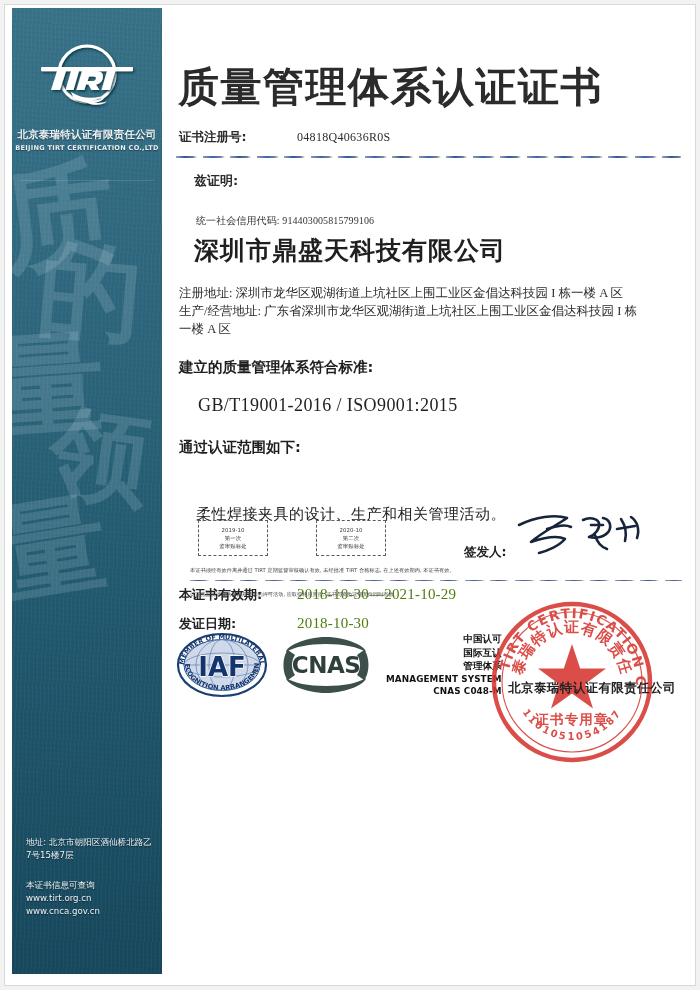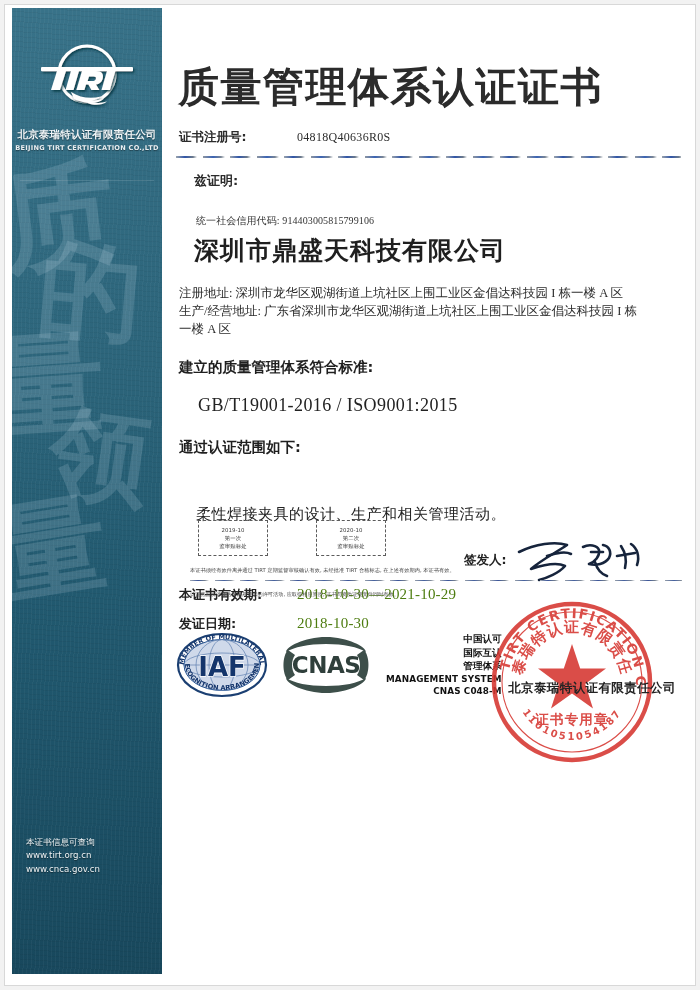--- a/index.html
+++ b/index.html
@@ -258,24 +258,24 @@
     font-family: "Liberation Serif", serif;
     font-size: 15px;
     color: #4d7c0f;
     letter-spacing: 0.2px;
   }
 
   
   .sign-area {
     position: absolute;
     left: 288px;
-    top: 532px;
+    top: 505px;
     width: 215px;
     display: flex;
-    align-items: flex-start;
+    align-items: flex-end;
   }
   .sign-label {
     font-family: "DejaVu Sans", sans-serif;
     font-weight: bold;
     font-size: 12.5px;
     color: #222;
     margin-top: 12px;
   }
   .sign-img { margin-left: 6px; margin-top: -4px; }
 
@@ -420,20 +420,21 @@
             <path d="M60 62.6 c6.5 3 14 3 20 1 -5 3.8 -13 4 -18.6 1.6 z"></path>
           </g>
         </svg>
       </div>
       <div class="logo-cn">北京泰瑞特认证有限责任公司</div>
       <div class="logo-en">BEIJING TIRT CERTIFICATION CO.,LTD</div>
     </div>
     <div class="sidebar-rule"></div>
 
     <div class="sb-contact">
+      <div class="blk">地址: 北京市朝阳区酒仙桥北路乙7号15楼7层</div>
       <div>本证书信息可查询</div>
       <a class="sb-url" href="#" style="color:#eef3f5;text-decoration:none;">www.tirt.org.cn</a>
       <a class="sb-url" href="#" style="color:#eef3f5;text-decoration:none;">www.cnca.gov.cn</a>
     </div>
   </div>
 
   <div class="main">
 
     <div class="cert-title">质量管理体系认证证书</div>
 

